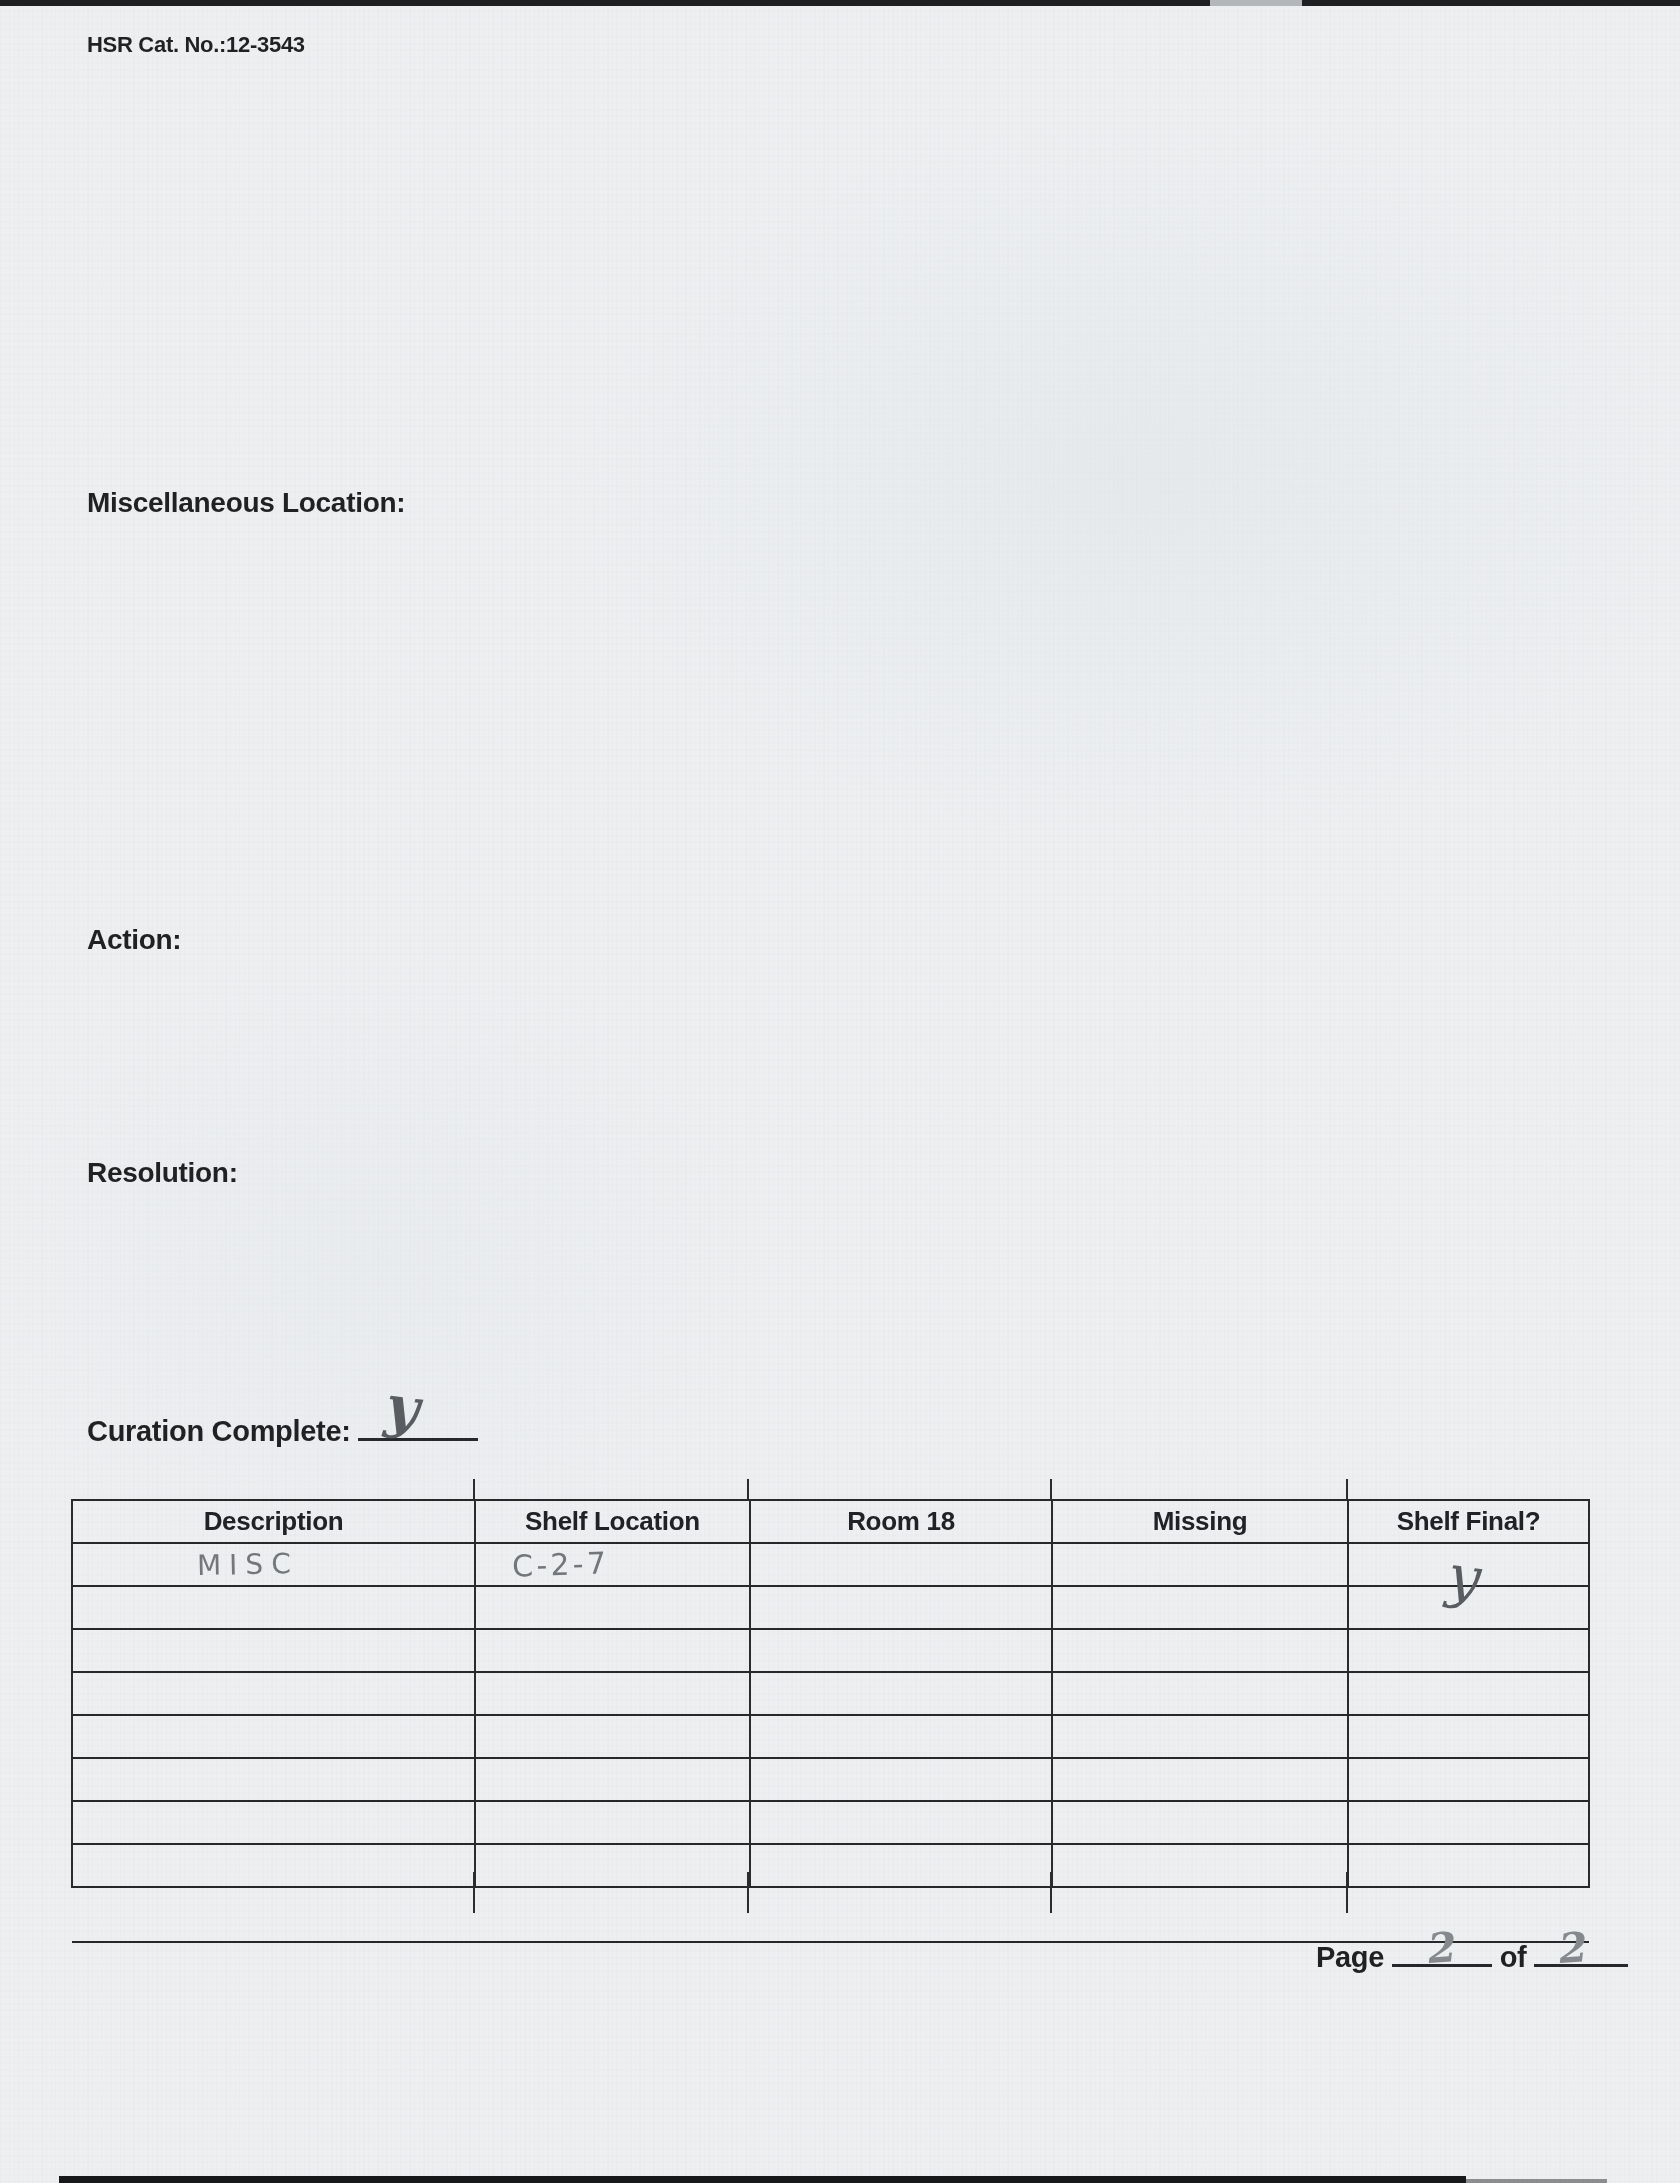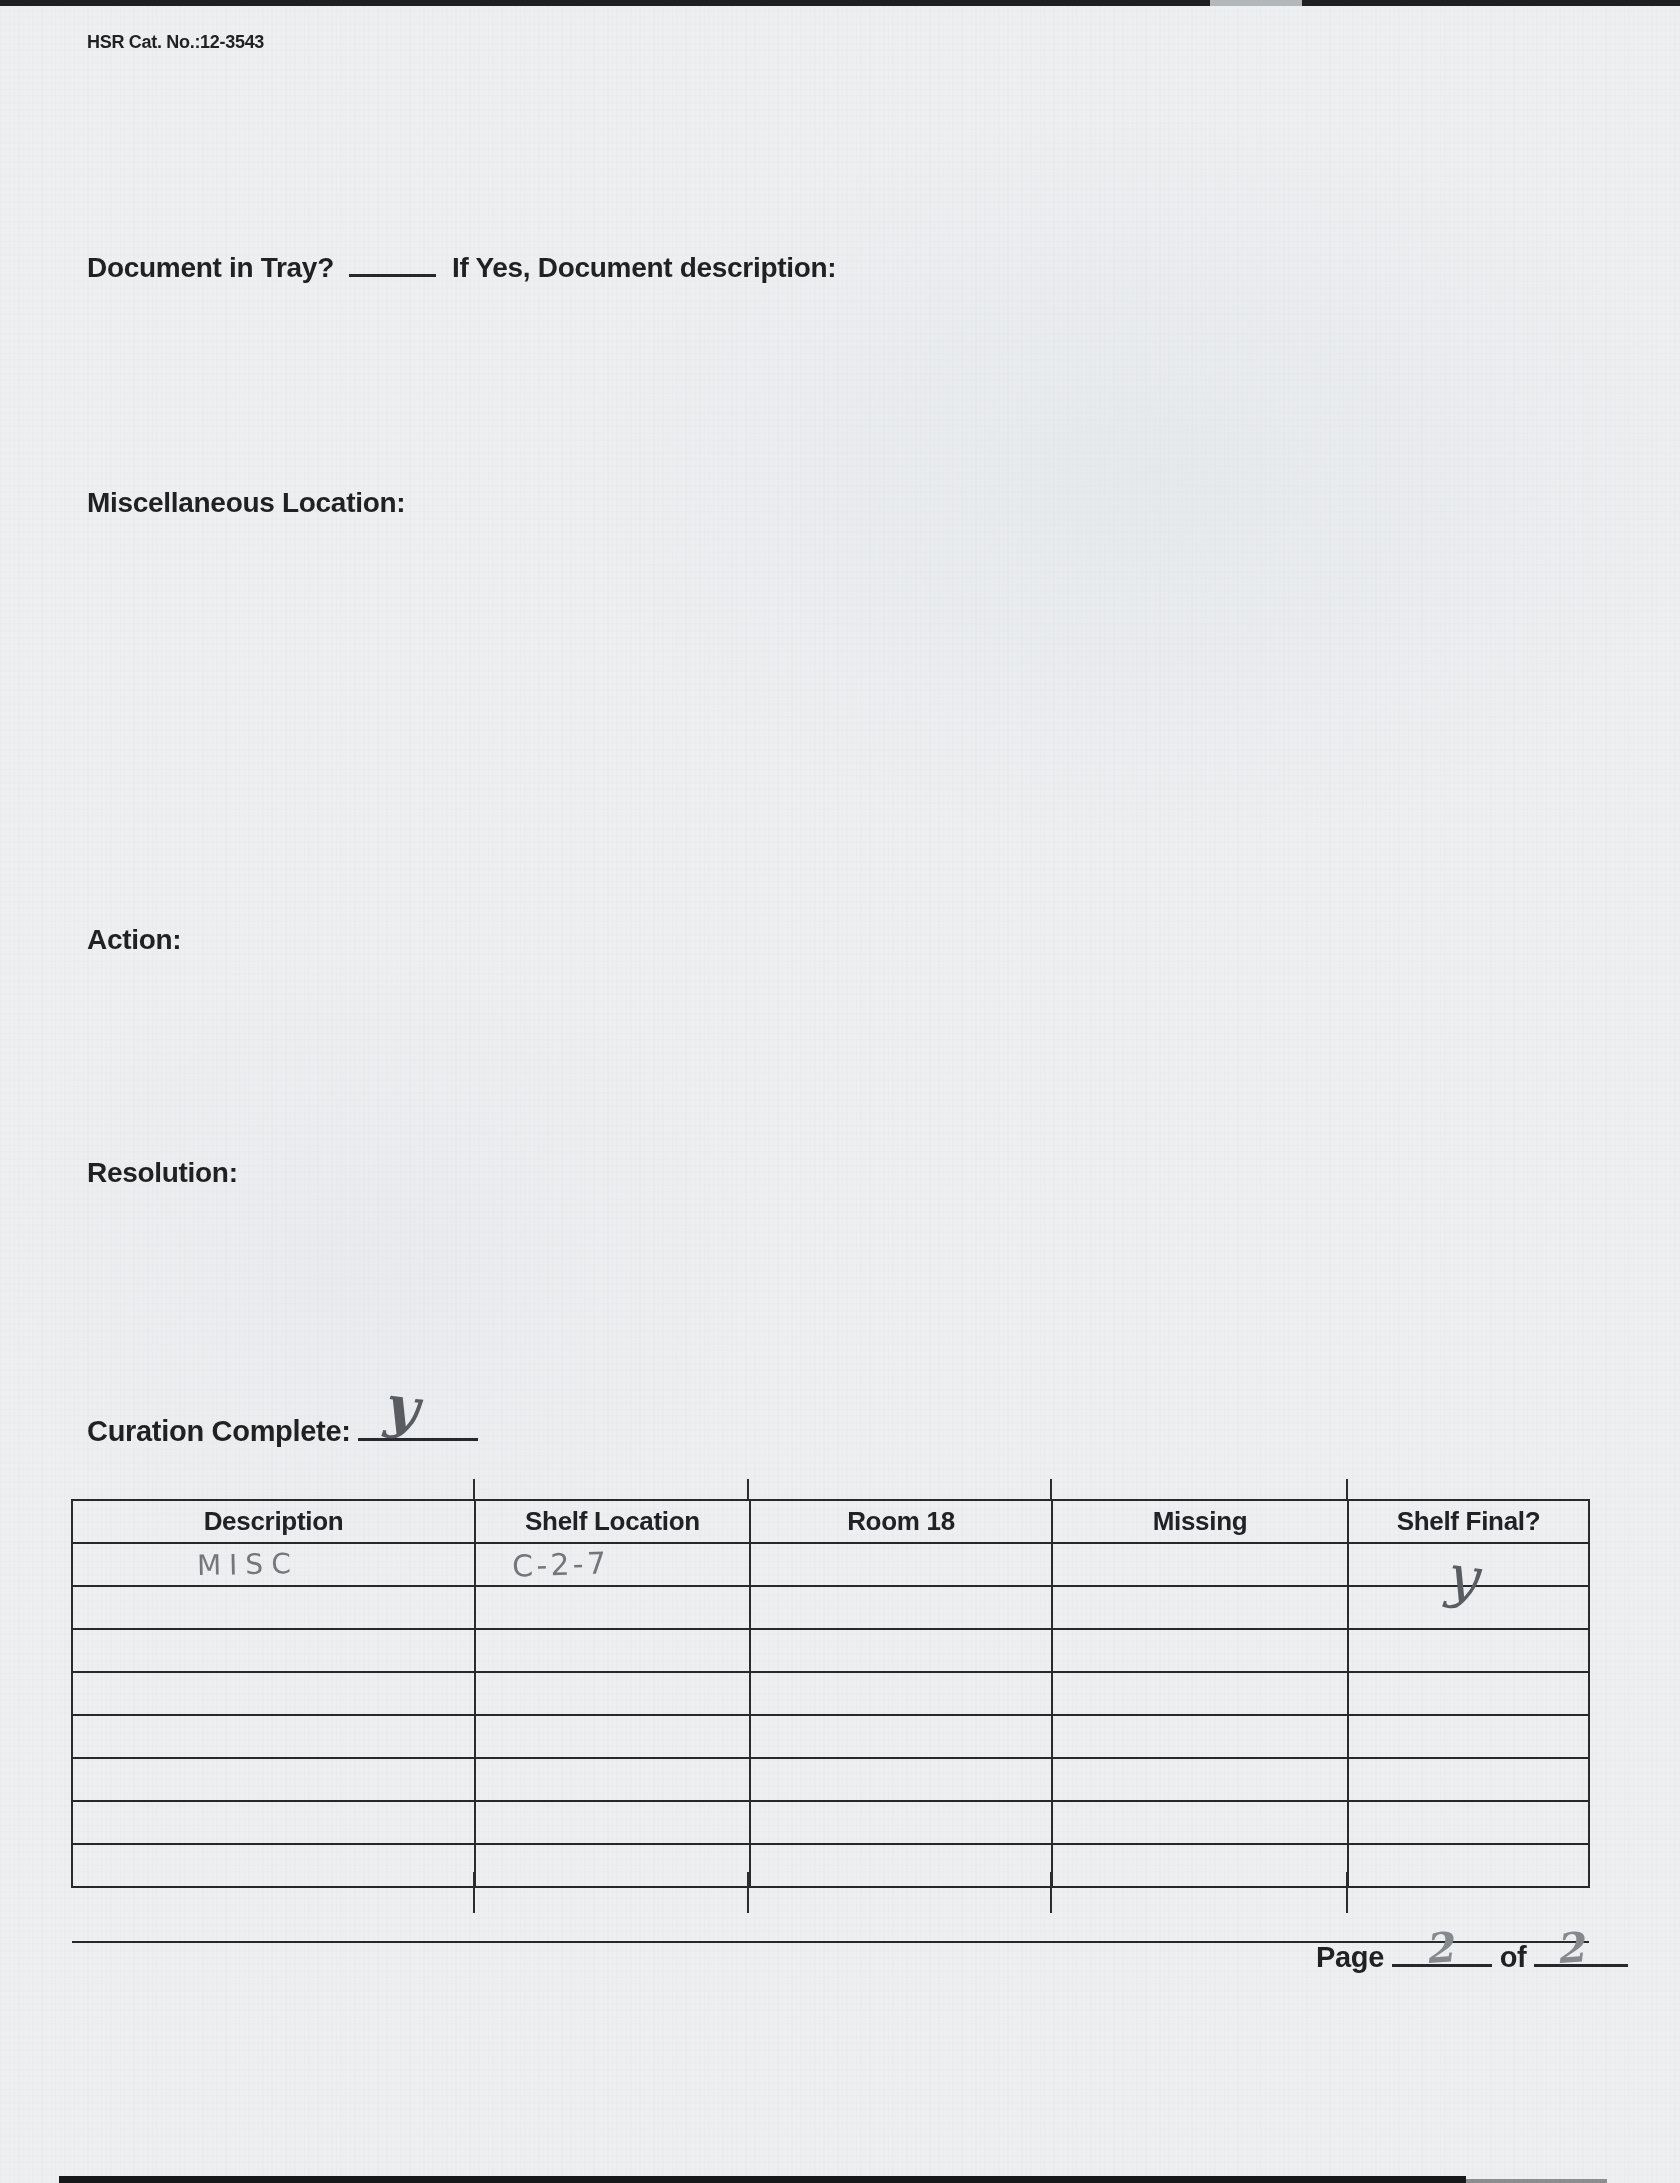--- a/index.html
+++ b/index.html
@@ -11,21 +11,21 @@
       radial-gradient(920px 592px at 68% 22%, rgba(220,224,229,.40), transparent 62%),
       radial-gradient(657px 526px at 22% 58%, rgba(224,227,231,.32), transparent 60%),
       repeating-linear-gradient(90deg, rgba(120,130,142,.022) 0 1.3px, transparent 1.3px 4.6px),
       repeating-linear-gradient(0deg, rgba(120,130,142,.014) 0 2px, transparent 2px 6.6px),
       #edeff1;
     font-family:"Liberation Sans",sans-serif;
     color:#1f2123;
   }
   .print{font-weight:700;letter-spacing:-0.3px;color:#1f2123;}
   .abs{position:absolute;white-space:nowrap;}
-  .f40{font-size:18px;line-height:1.1;}
+  .f40{font-size:22px;line-height:1.1;}
   .f42{font-size:28px;line-height:1.15;}
   .f44{font-size:29px;line-height:1.15;}
   .blank{
     display:inline-block;height:21px;border-bottom:3.3px solid #26282b;
     vertical-align:baseline;position:relative;
   }
   .gap-l{margin-left:8px;} .gap-r{margin-right:8px;}
   
   .hand-pencil{
     font-family:"DejaVu Sans",sans-serif;font-weight:400;color:#73767a;
@@ -80,25 +80,20 @@
 
   <div class="edge-strip-top"></div>
   <div class="edge-strip-top-gap"></div>
 
   <div class="abs print f40" style="left:87px;top:33px;">
     <span>HSR Cat. No.:</span><span>12-3543</span>
   </div>
 
 
 
-  <div class="abs print f42" style="left:87px;top:252px;">
-    <span>Document in Tray?</span>
-    <span class="blank gap-l gap-r" style="width:87px;"><span></span></span>
-    <span>If Yes, Document description:</span>
-  </div>
 
 
   <div class="abs print f42" style="left:87px;top:487px;">
     <span>Miscellaneous Location:</span>
     <span></span>
   </div>
 
   <div class="abs print f42" style="left:87px;top:924px;">
     <span>Action:</span>
     <span></span>

